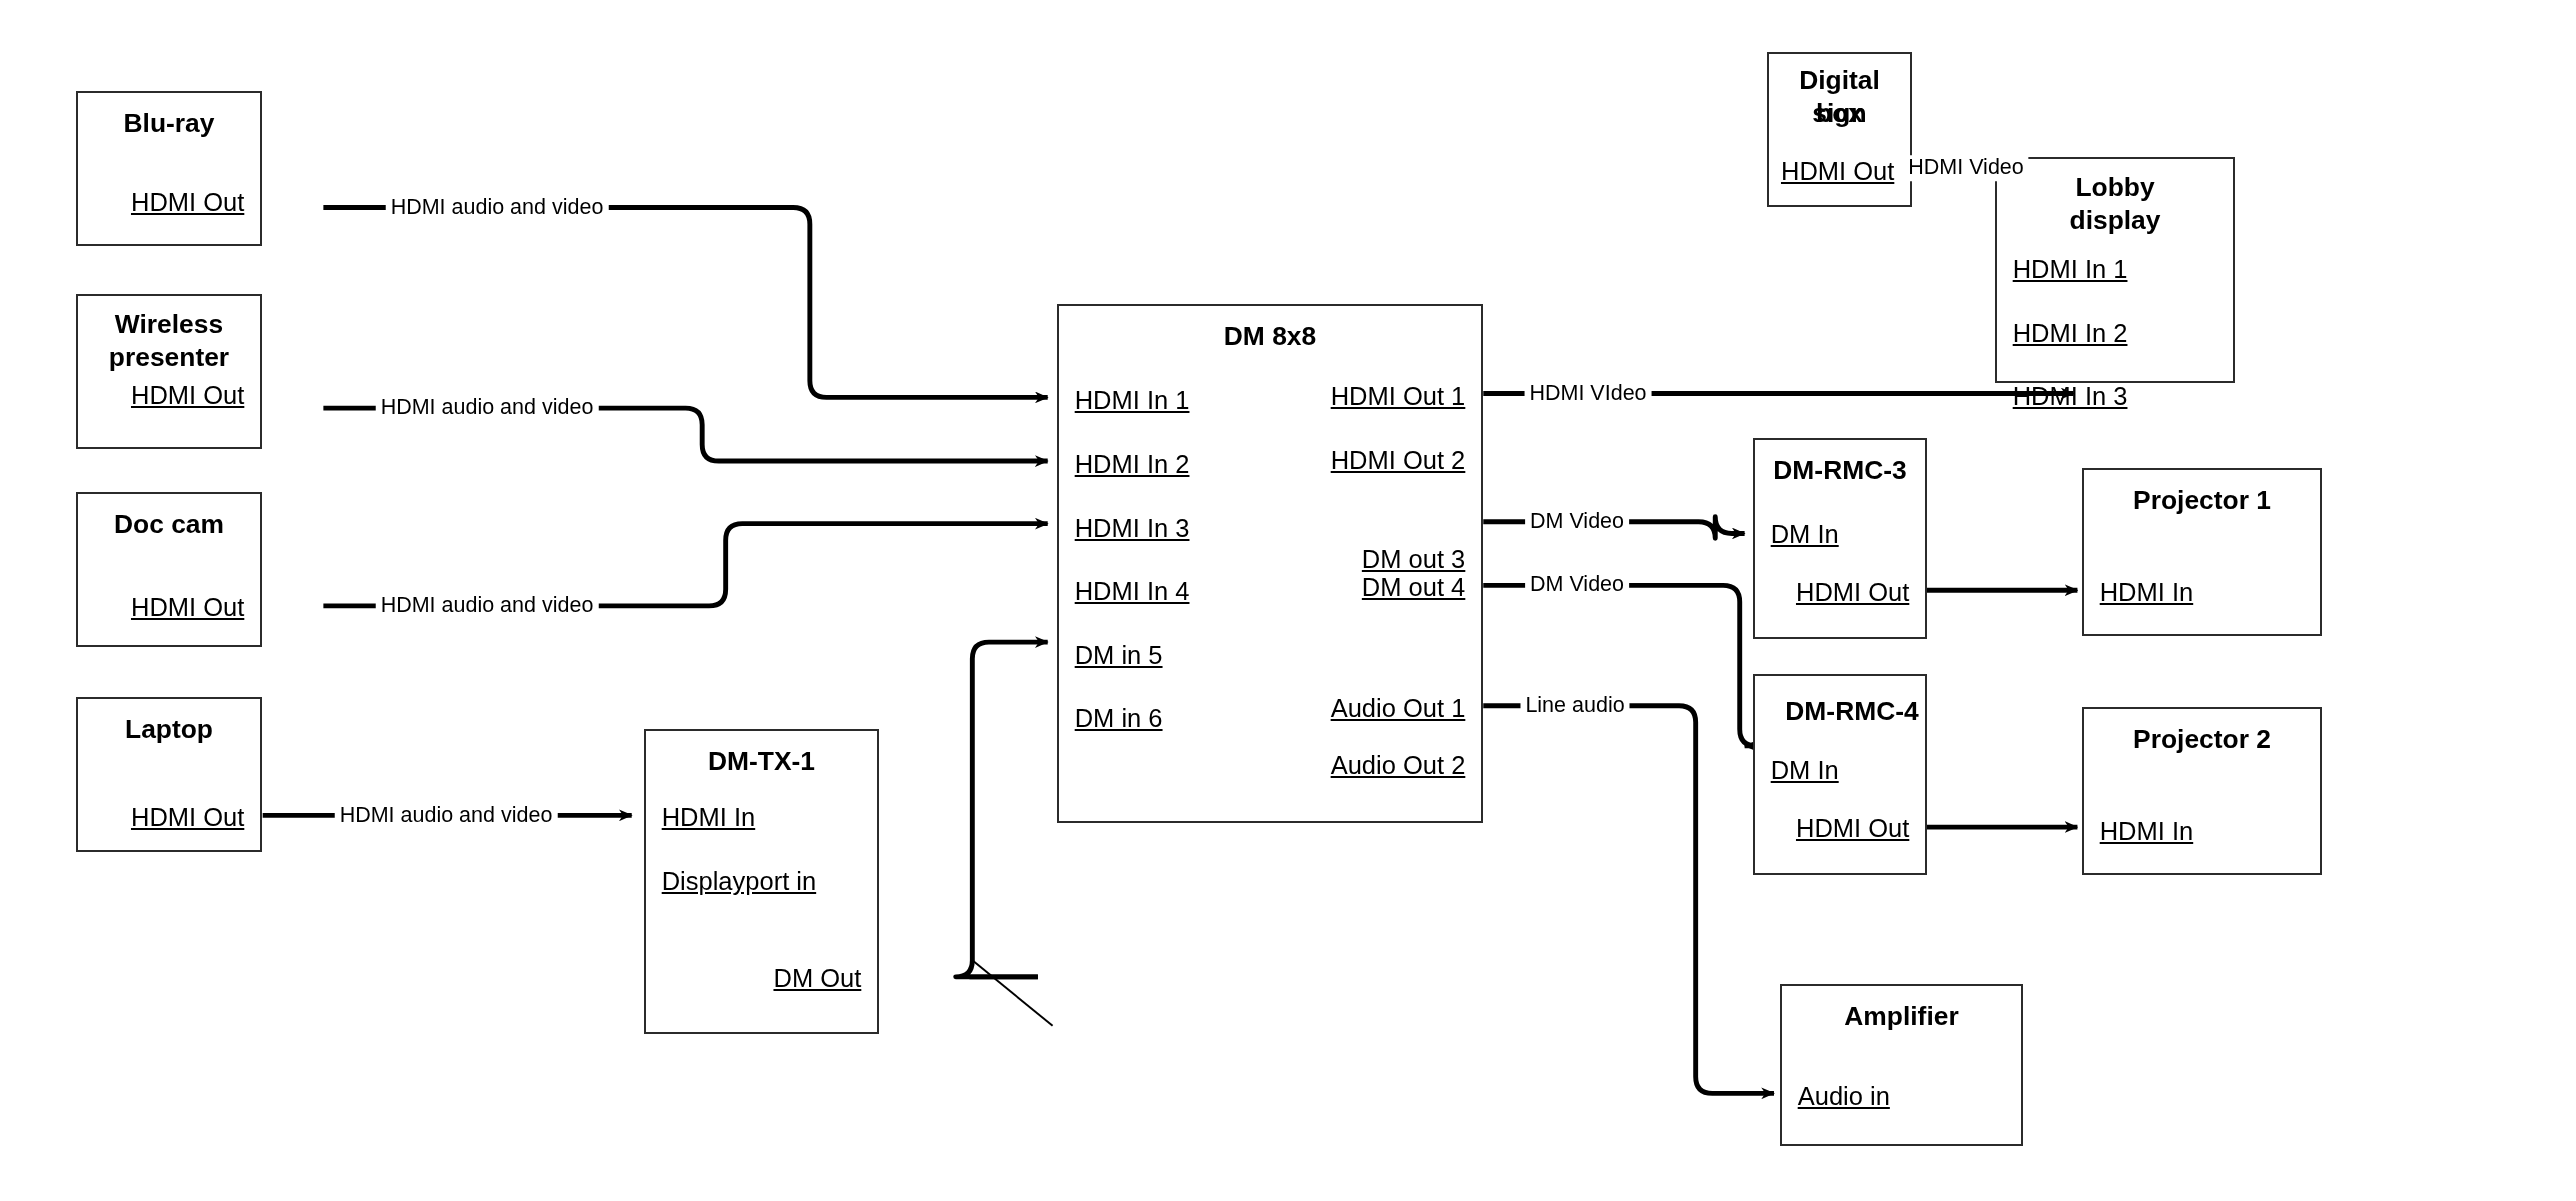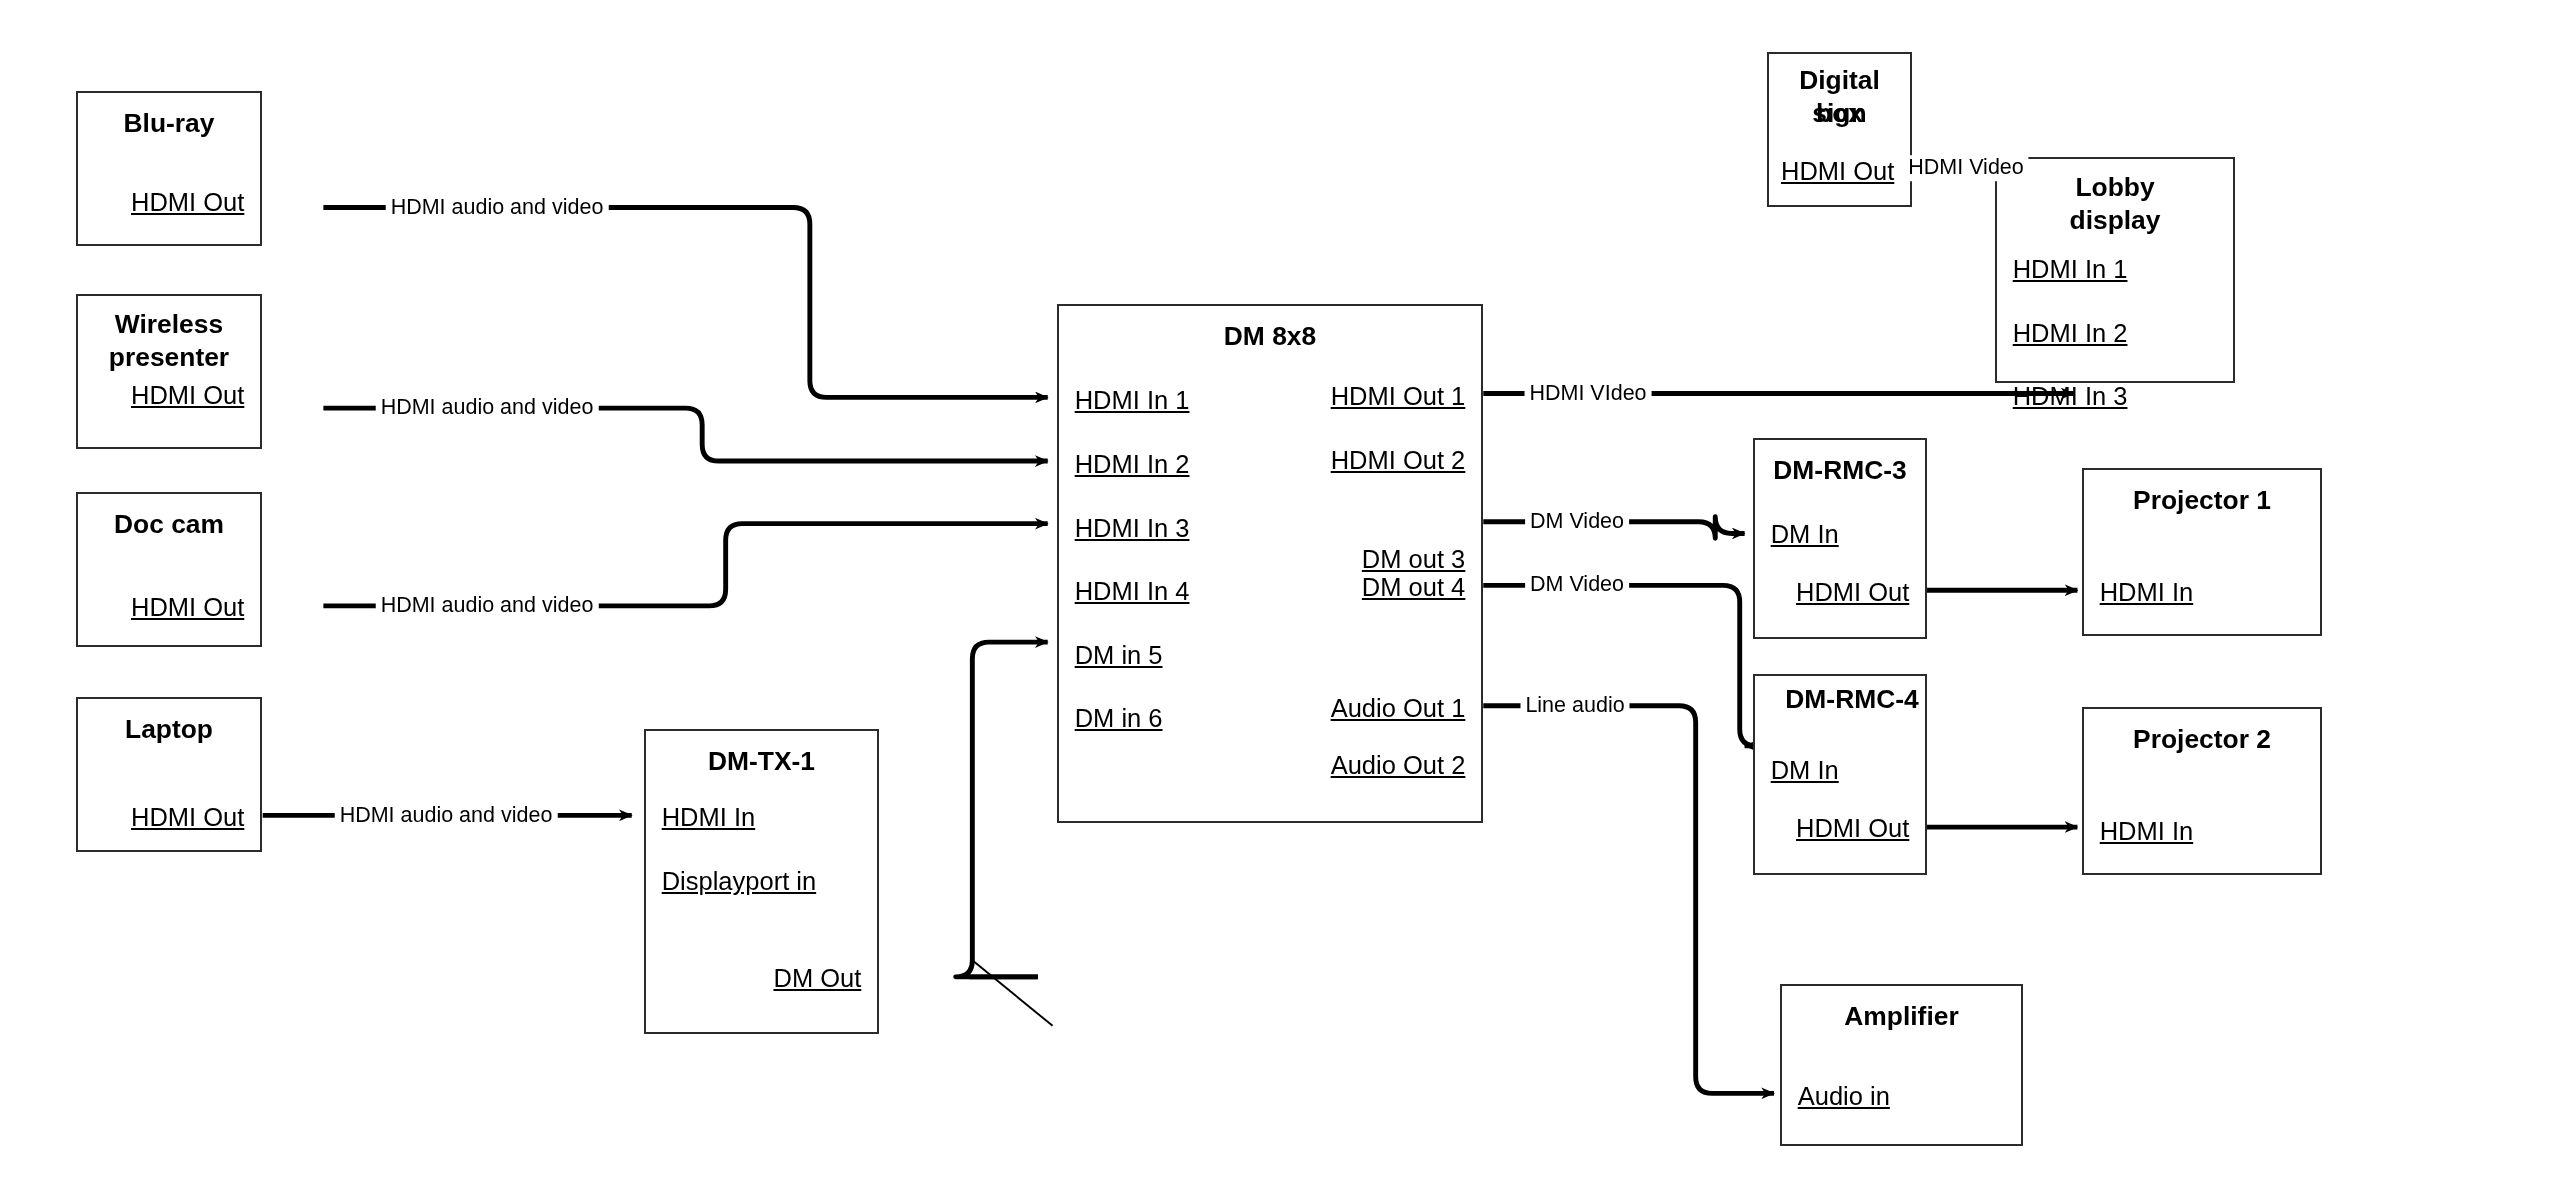--- a/index.html
+++ b/index.html
@@ -128,21 +128,21 @@
     <div class="port left" style="top:223px;">HDMI In 3</div>
   </div>
 
   <div class="node" style="left:1753px;top:438px;width:174px;height:201px;">
     <div class="title" style="top:13.7px;">DM-RMC-3</div>
     <div class="port left" style="top:80px;">DM In</div>
     <div class="port right" style="top:138px;">HDMI Out</div>
   </div>
 
   <div class="node" style="left:1753px;top:674px;width:174px;height:201px;">
-    <div class="title" style="top:7px;padding-left:24px;">DM-RMC-4</div>
+    <div class="title" style="top:19px;padding-left:24px;">DM-RMC-4</div>
     <div class="port left" style="top:80px;">DM In</div>
     <div class="port right" style="top:138px;">HDMI Out</div>
   </div>
 
   <div class="node" style="left:2082px;top:468px;width:240px;height:168px;">
     <div class="title" style="top:13.7px;">Projector 1</div>
     <div class="port left" style="top:108px;">HDMI In</div>
   </div>
 
   <div class="node" style="left:2082px;top:707px;width:240px;height:168px;">

